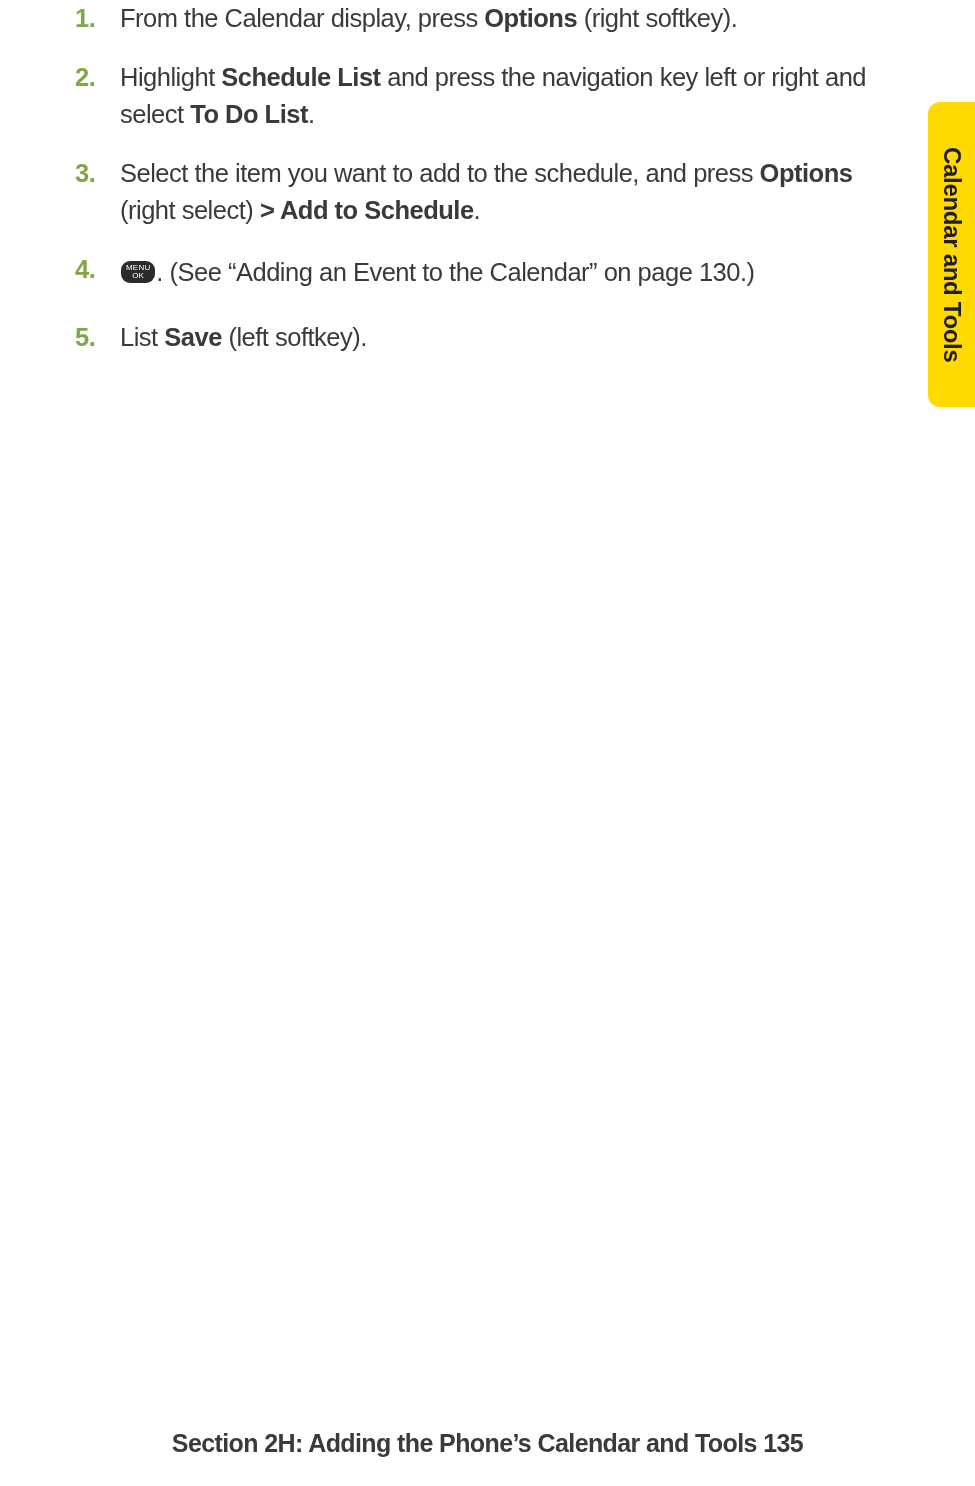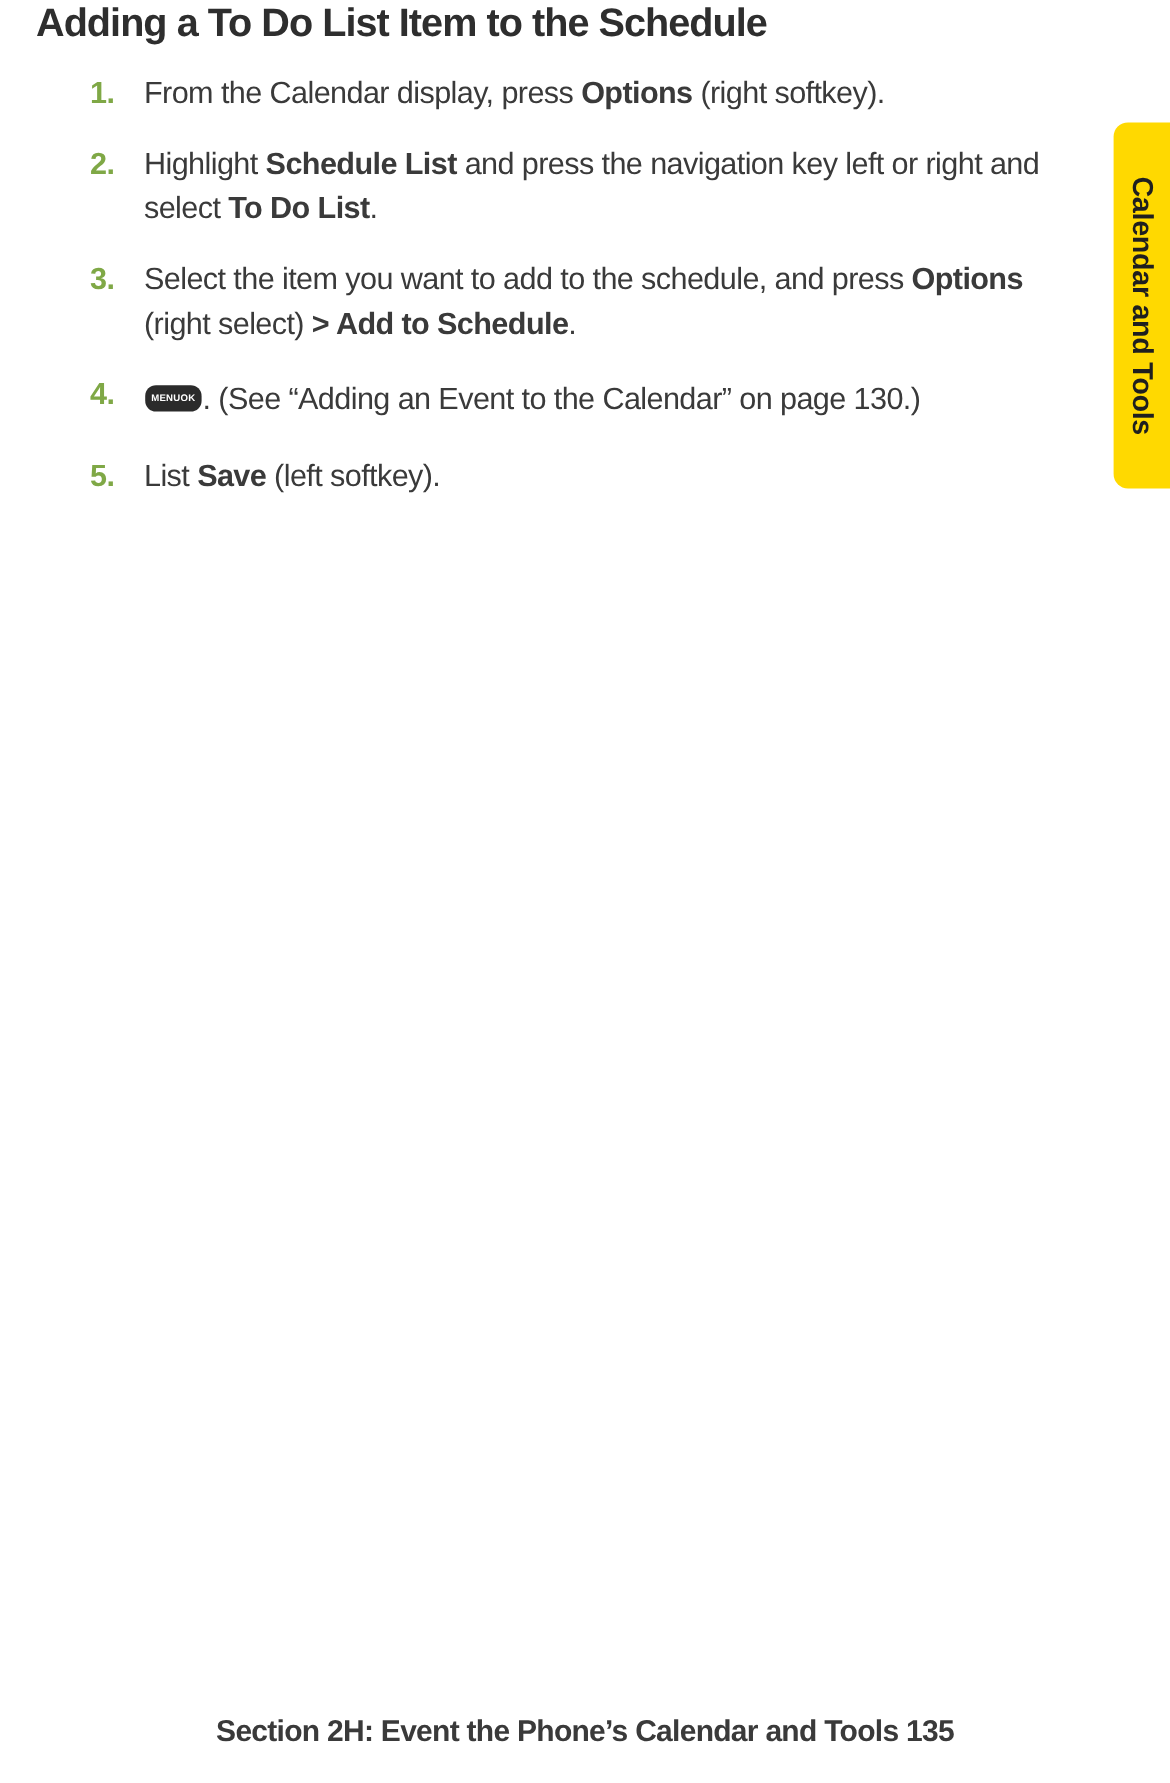--- a/index.html
+++ b/index.html
@@ -48,27 +48,27 @@
     }
     .step-body {
       flex: 1;
     }
     .b {
       font-weight: 700;
       text-align: center;
     }
     .menu-ok {
       display: inline-flex;
-      flex-direction: row;
+      flex-direction: column;
       align-items: center;
       justify-content: center;
       background: #2b2b2b;
       color: #fff;
       font-size: 8px;
-      font-weight: 700;
+      font-weight: 400;
       line-height: 1;
       border-radius: 9px;
       padding: 3px 5px 3px 5px;
       vertical-align: middle;
       letter-spacing: 0.2px;
       margin: 12px 1px;
       position: relative;
       top: -2px;
       min-width: 28px;
       height: 22px;
@@ -112,21 +112,20 @@
       display: inline;
     }
     .footer-page {
       display: inline;
     }
   </style>
 </head>
 <body>
 
 <div class="page">
-  <h2 class="heading">Adding a To Do List Item to the Schedule</h2>
 
   <ol class="steps">
       <li class="step">
         <span class="step-num">1.</span>
         <span class="step-body"><span>From the Calendar display, press </span><span class="b">Options</span><span> (right softkey).</span></span>
       </li>
       <li class="step">
         <span class="step-num">2.</span>
         <span class="step-body"><span>Highlight </span><span class="b">Schedule List</span><span> and press the navigation key left or right and select </span><span class="b">To Do List</span><span>.</span></span>
       </li>
@@ -145,16 +144,16 @@
         <span class="step-num">5.</span>
         <span class="step-body"><span>List </span><span class="b">Save</span><span> (left softkey).</span></span>
       </li>
     </ol>
 
   <div class="side-tab">
     <span class="side-tab-text">Calendar and Tools</span>
   </div>
 
   <div class="footer">
-    <span class="footer-section">Section 2H: Event the Phone’s Calendar and Tools</span>
+    <span class="footer-section">Section 2H: Adding the Phone’s Calendar and Tools</span>
     <span class="footer-page">135</span>
   </div>
 </div>
 
 </body></html>

